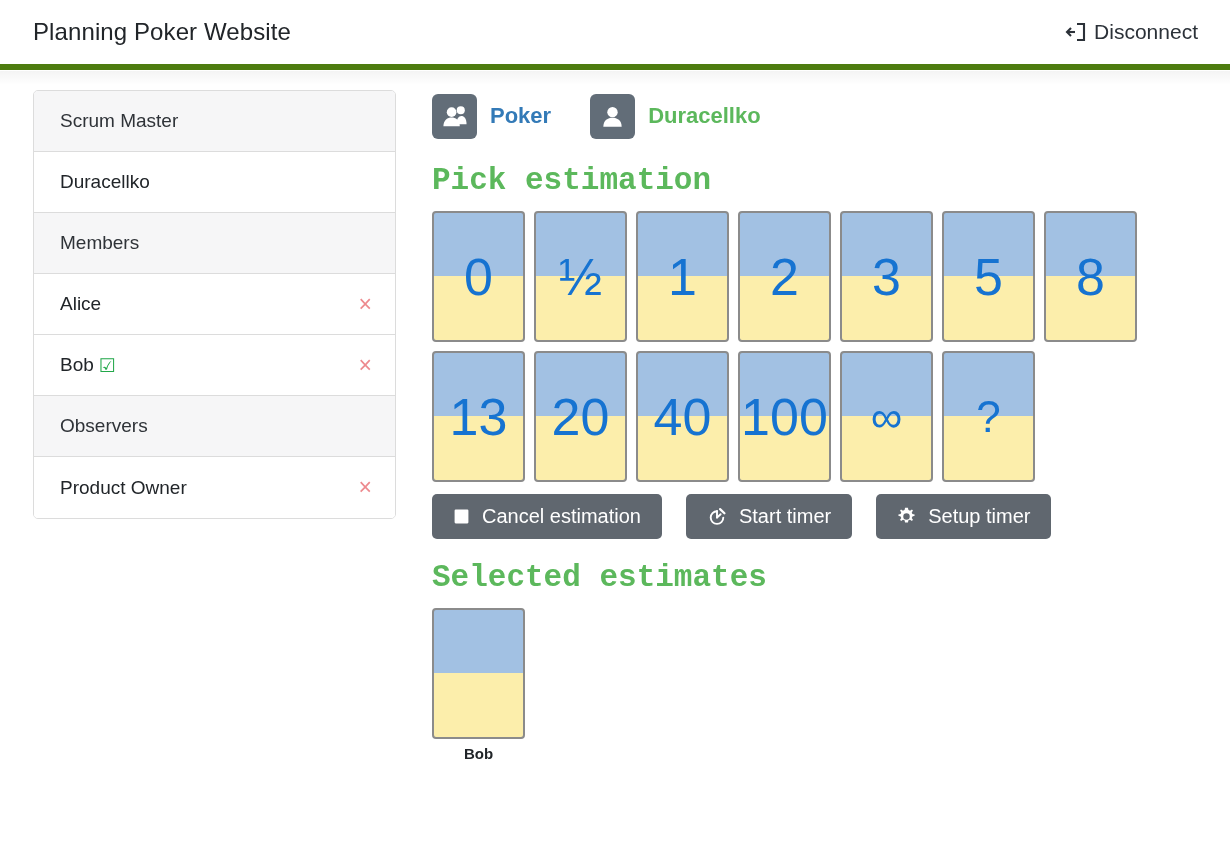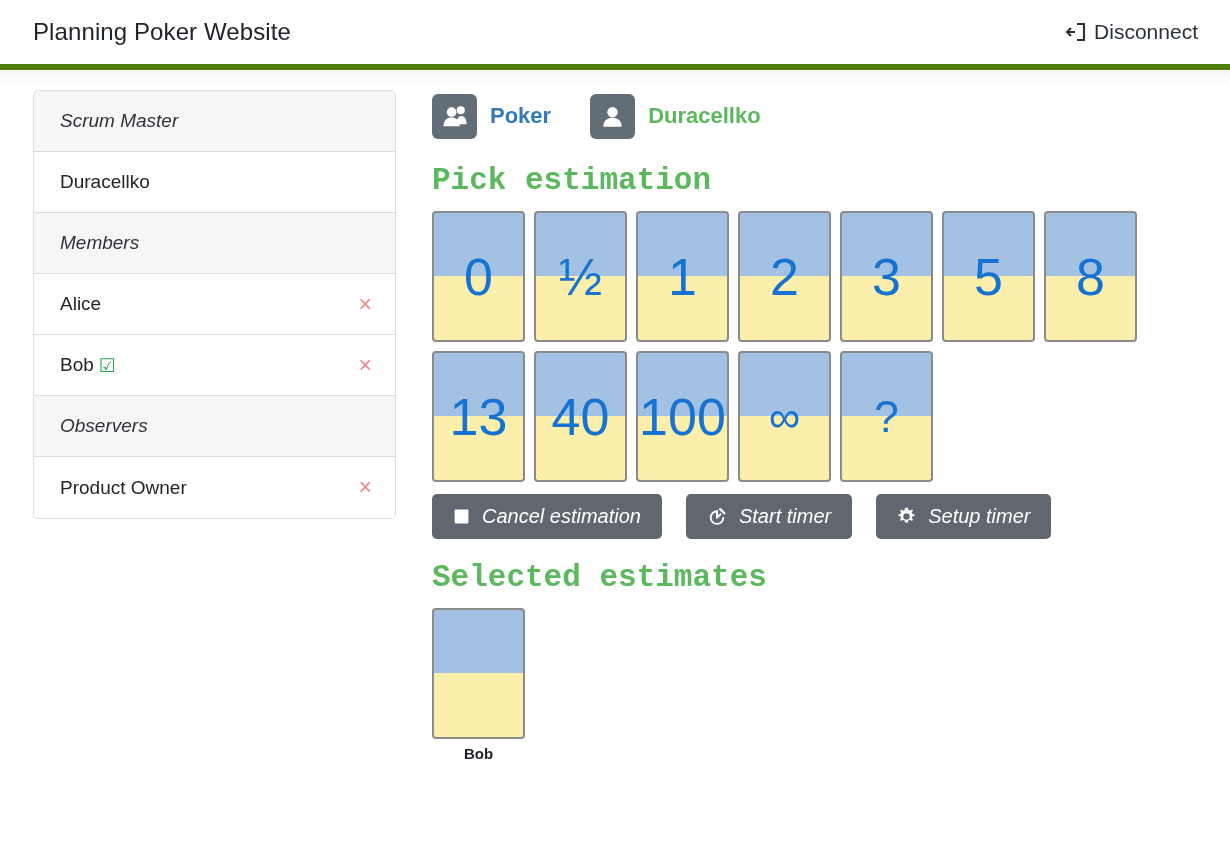--- a/index.html
+++ b/index.html
@@ -69,21 +69,20 @@
     padding: 0 21px 0 26px;
     border-bottom: 1px solid #dcdcdc;
     background: #ffffff;
     font-size: 19px;
     color: #212529;
   }
   .member-row:last-child { border-bottom: none; }
   .member-row.header {
     background: #f6f6f7;
     color: #2f3338;
-    font-style: italic;
   }
   .member-name {
     display: flex;
     align-items: center;
     gap: 5px;
     white-space: nowrap;
   }
   .voted-icon {
     font-size: 19px;
     line-height: 1;
@@ -185,21 +184,20 @@
     border: none;
     border-radius: 5px;
     padding: 0 21px;
     font-size: 20px;
     font-family: "Liberation Sans", sans-serif;
     display: flex;
     align-items: center;
     gap: 12px;
     cursor: pointer;
     white-space: nowrap;
-    font-style: italic;
   }
   .btn svg { display: block; flex: 0 0 auto; }
 
   
   .estimates {
     display: flex;
     gap: 20px;
     margin-top: 12px;
   }
   .estimate-item {
@@ -322,20 +320,23 @@
         </div>
         <div class="poker-card">
           <span class="value">8</span>
         </div>
       </div>
       <div class="card-row">
         <div class="poker-card">
           <span class="value">13</span>
         </div>
         <div class="poker-card">
+          <span class="value">20</span>
+        </div>
+        <div class="poker-card">
           <span class="value">40</span>
         </div>
         <div class="poker-card">
           <span class="value">100</span>
         </div>
         <div class="poker-card">
           <span class="value small">∞</span>
         </div>
         <div class="poker-card">
           <span class="value small">?</span>

